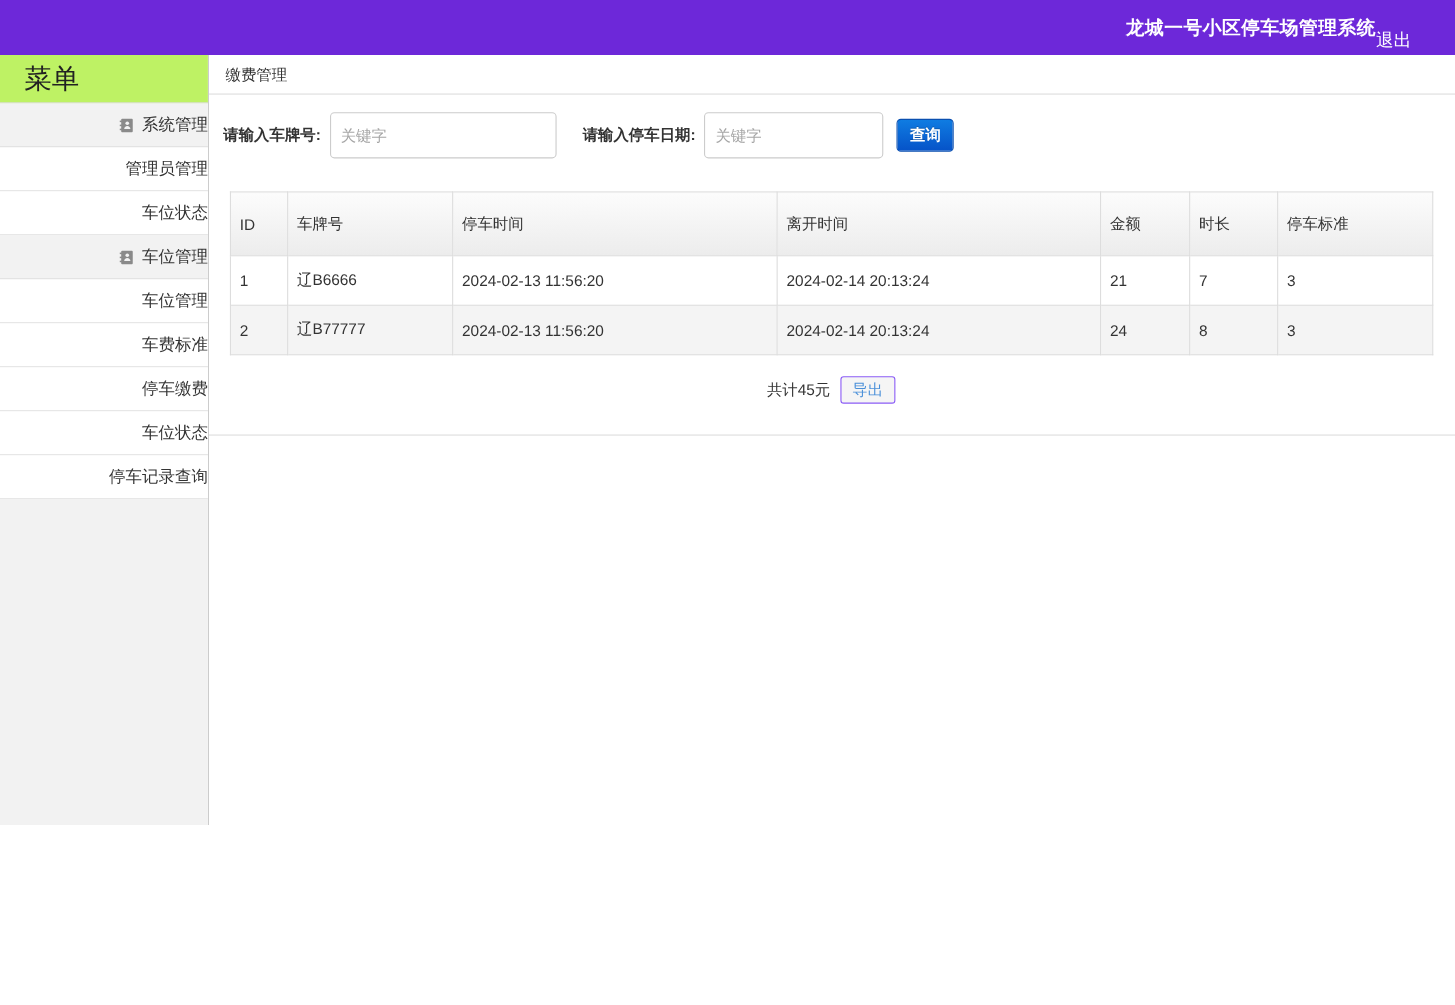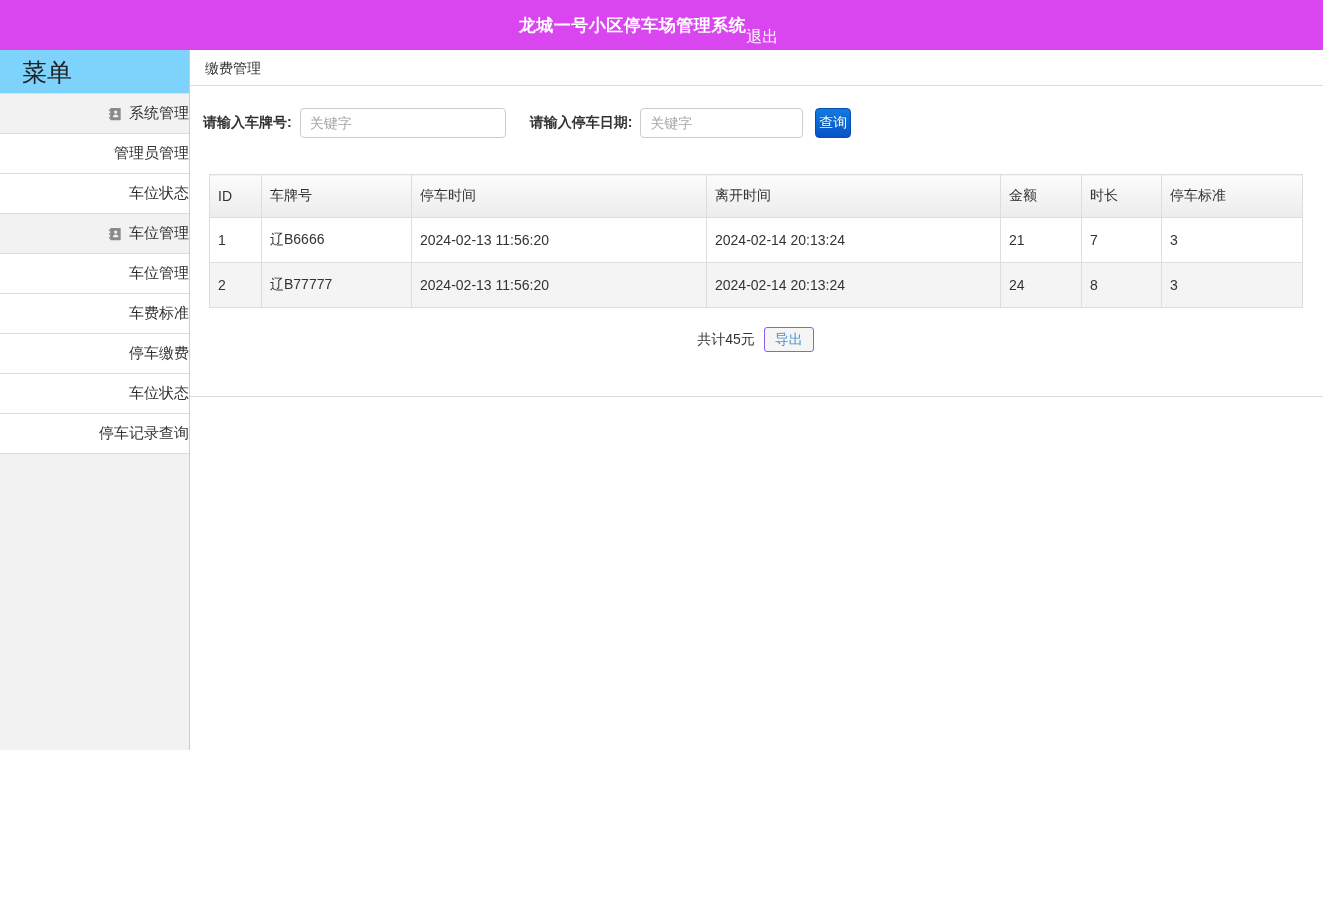--- a/index.html
+++ b/index.html
@@ -5,90 +5,90 @@
   * { box-sizing: border-box; margin: 0; padding: 0; }
   html,body { width:1323px; height:914px; overflow:hidden; }
   body {
     font-family: "Liberation Sans", "DejaVu Sans", sans-serif;
     background:#ffffff; color:#333;
   }
   .app { width:1323px; height:914px; display:flex; flex-direction:column; }
 
   
   .top-header {
-    height:50px; flex:0 0 50px; background:#d946ef; color:#fff;
-    display:flex; align-items:center; justify-content:center;
+    height:50px; flex:0 0 50px; background:#6d28d9; color:#fff;
+    display:flex; align-items:center; justify-content:flex-end;
     padding:0 40px 0 14px;
   }
   .app-title { font-size:17px; font-weight:700; letter-spacing:.5px; }
   .logout { font-size:16px; cursor:pointer;margin-top:25px; }
 
   
   .body-row { flex:1; display:flex; align-items:stretch; }
 
   
   .sidebar {
     width:190px; flex:0 0 190px; height:700px;
     border-right:1px solid #ccc; background:#fff;
   }
   .side-title {
     height:44px; line-height:44px; padding-left:22px;
-    font-size:25px; color:#222; background:#7dd3fc;
+    font-size:25px; color:#222; background:#bef264;
     border-bottom:1px solid #ddd;
   }
   .side-group, .side-item {
     height:40px; display:flex; align-items:center;
     border-bottom:1px solid #ddd; font-size:15px; color:#333; cursor:pointer;justify-content:flex-end;
   }
   .side-group { background:#f2f2f2; padding-left:19px; }
   .side-group .icon { width:14px; height:14px; margin-right:7px; display:inline-flex; }
   .side-item { background:#fff; }
   .side-filler { height:296px; background:#f2f2f2; }
 
   
   .main { flex:1; background:#fff; }
-  .content-block { border-bottom:1px solid #ddd; padding-bottom:44px; }
+  .content-block { border-bottom:1px solid #ddd; padding-bottom:28px; }
   .breadcrumb {
     height:36px; line-height:36px; padding-left:15px;
     font-size:14px; color:#333; border-bottom:1px solid #ddd;
   }
 
   .search-bar {
     margin:22px 0 0 13px; display:flex; align-items:center; height:30px;
   }
   .search-bar label { font-size:14px; font-weight:700; color:#333; margin-right:8px; }
   .search-bar .lbl2 { margin-left:24px; }
   .search-bar input {
-    height:30px; border:1px solid #ccc; border-radius:4px;
+    height:42px; border:1px solid #ccc; border-radius:4px;
     padding:0 9px; font-size:14px; color:#333; outline:none;
     font-family:"Liberation Sans","DejaVu Sans",sans-serif;
   }
   .search-bar input::placeholder { color:#a6a6a6; }
   .inp-plate { width:206px; }
   .inp-date  { width:163px; }
   .btn-query {
-    margin-left:12px; width:36px; height:30px;
+    margin-left:12px; width:52px; height:30px;
     background:linear-gradient(to bottom, #0f7ce2, #0653c8);
     border:1px solid #0a4fb0; border-radius:4px;
-    color:#fff; font-size:14px; font-weight:400; cursor:pointer;
+    color:#fff; font-size:14px; font-weight:700; cursor:pointer;
     font-family:"Liberation Sans","DejaVu Sans",sans-serif;
     text-shadow:0 -1px 0 rgba(0,0,0,.2);
   }
 
   
   .pay-table {
     margin:36px 21px 0 19px; width:1093px;
     border-collapse:collapse; table-layout:fixed; font-size:14px;
   }
   .pay-table th, .pay-table td {
     border:1px solid #ddd; padding:0 8px; text-align:left;
     overflow:hidden; white-space:nowrap;
   }
   .pay-table th {
-    height:43px; font-weight:400; color:#333;
+    height:58px; font-weight:400; color:#333;
     background:linear-gradient(to bottom, #fcfcfc, #ececec);
   }
   .pay-table td { height:45px; color:#333; }
   .pay-table tbody tr:nth-child(even) td { background:#f4f4f4; }
 
   
   .table-footer {
     width:1093px; margin:19px 21px 0 19px;
     display:flex; align-items:center; justify-content:center;
     font-size:14px; color:#333;

